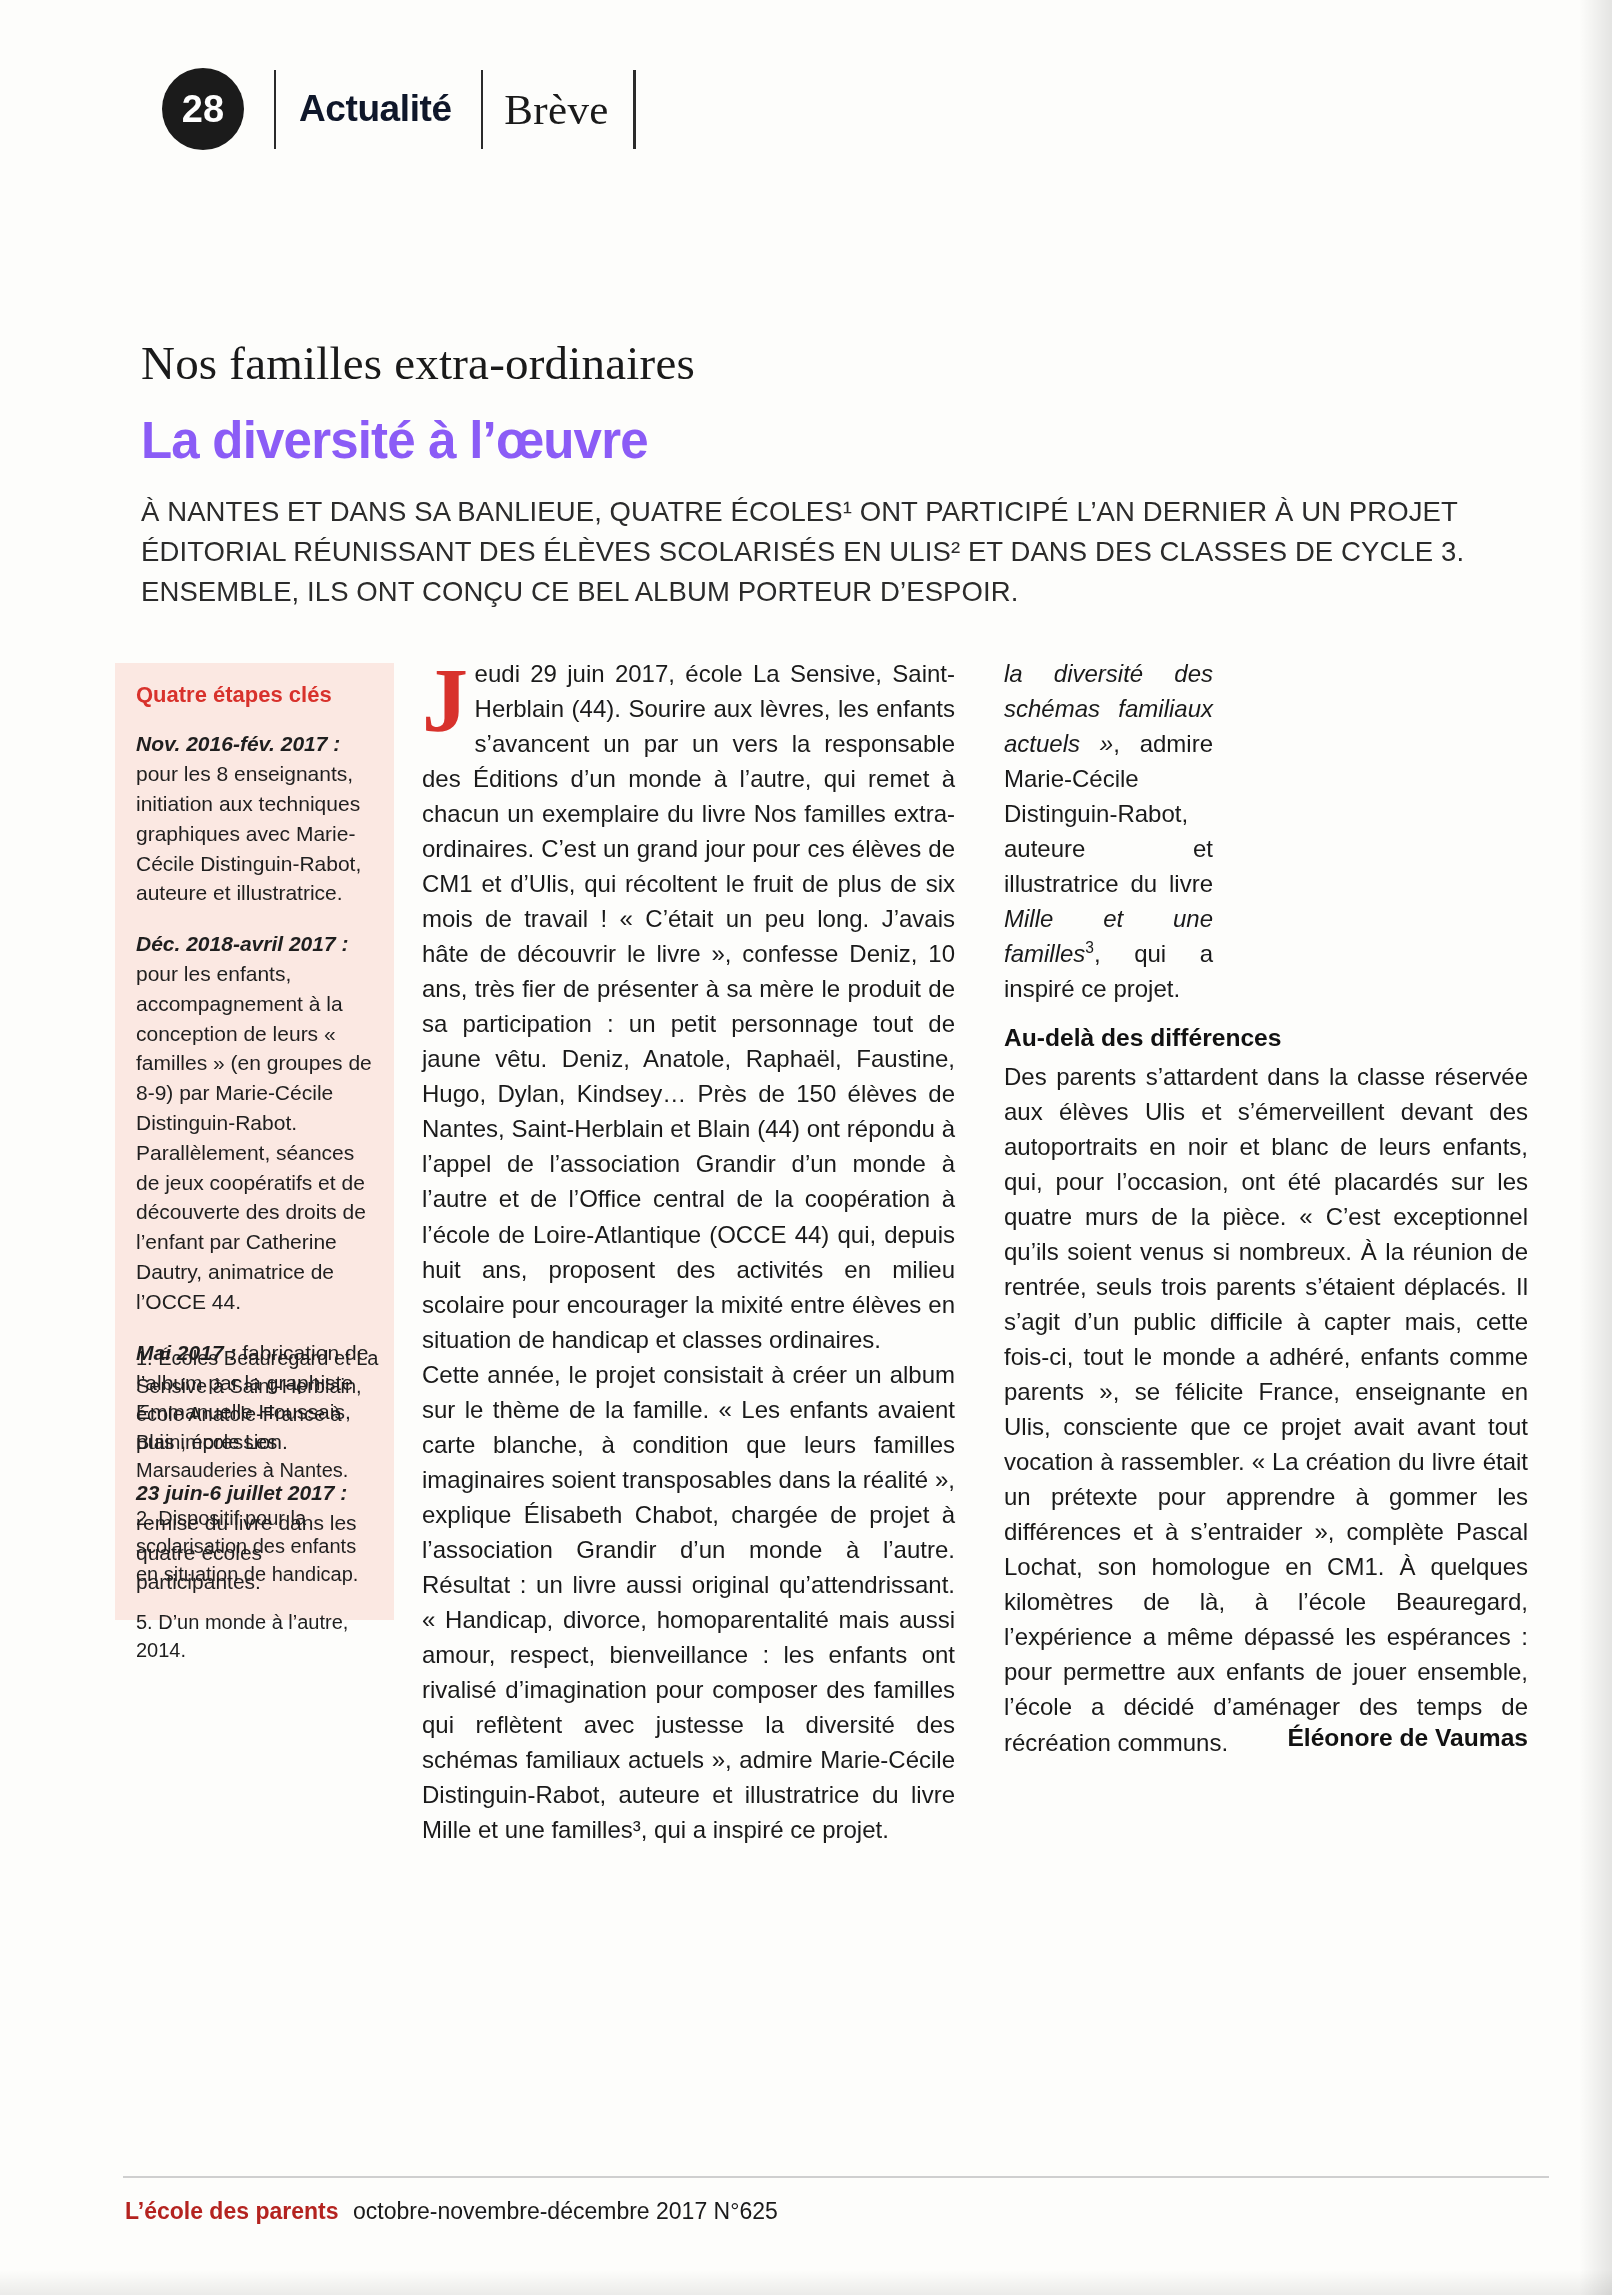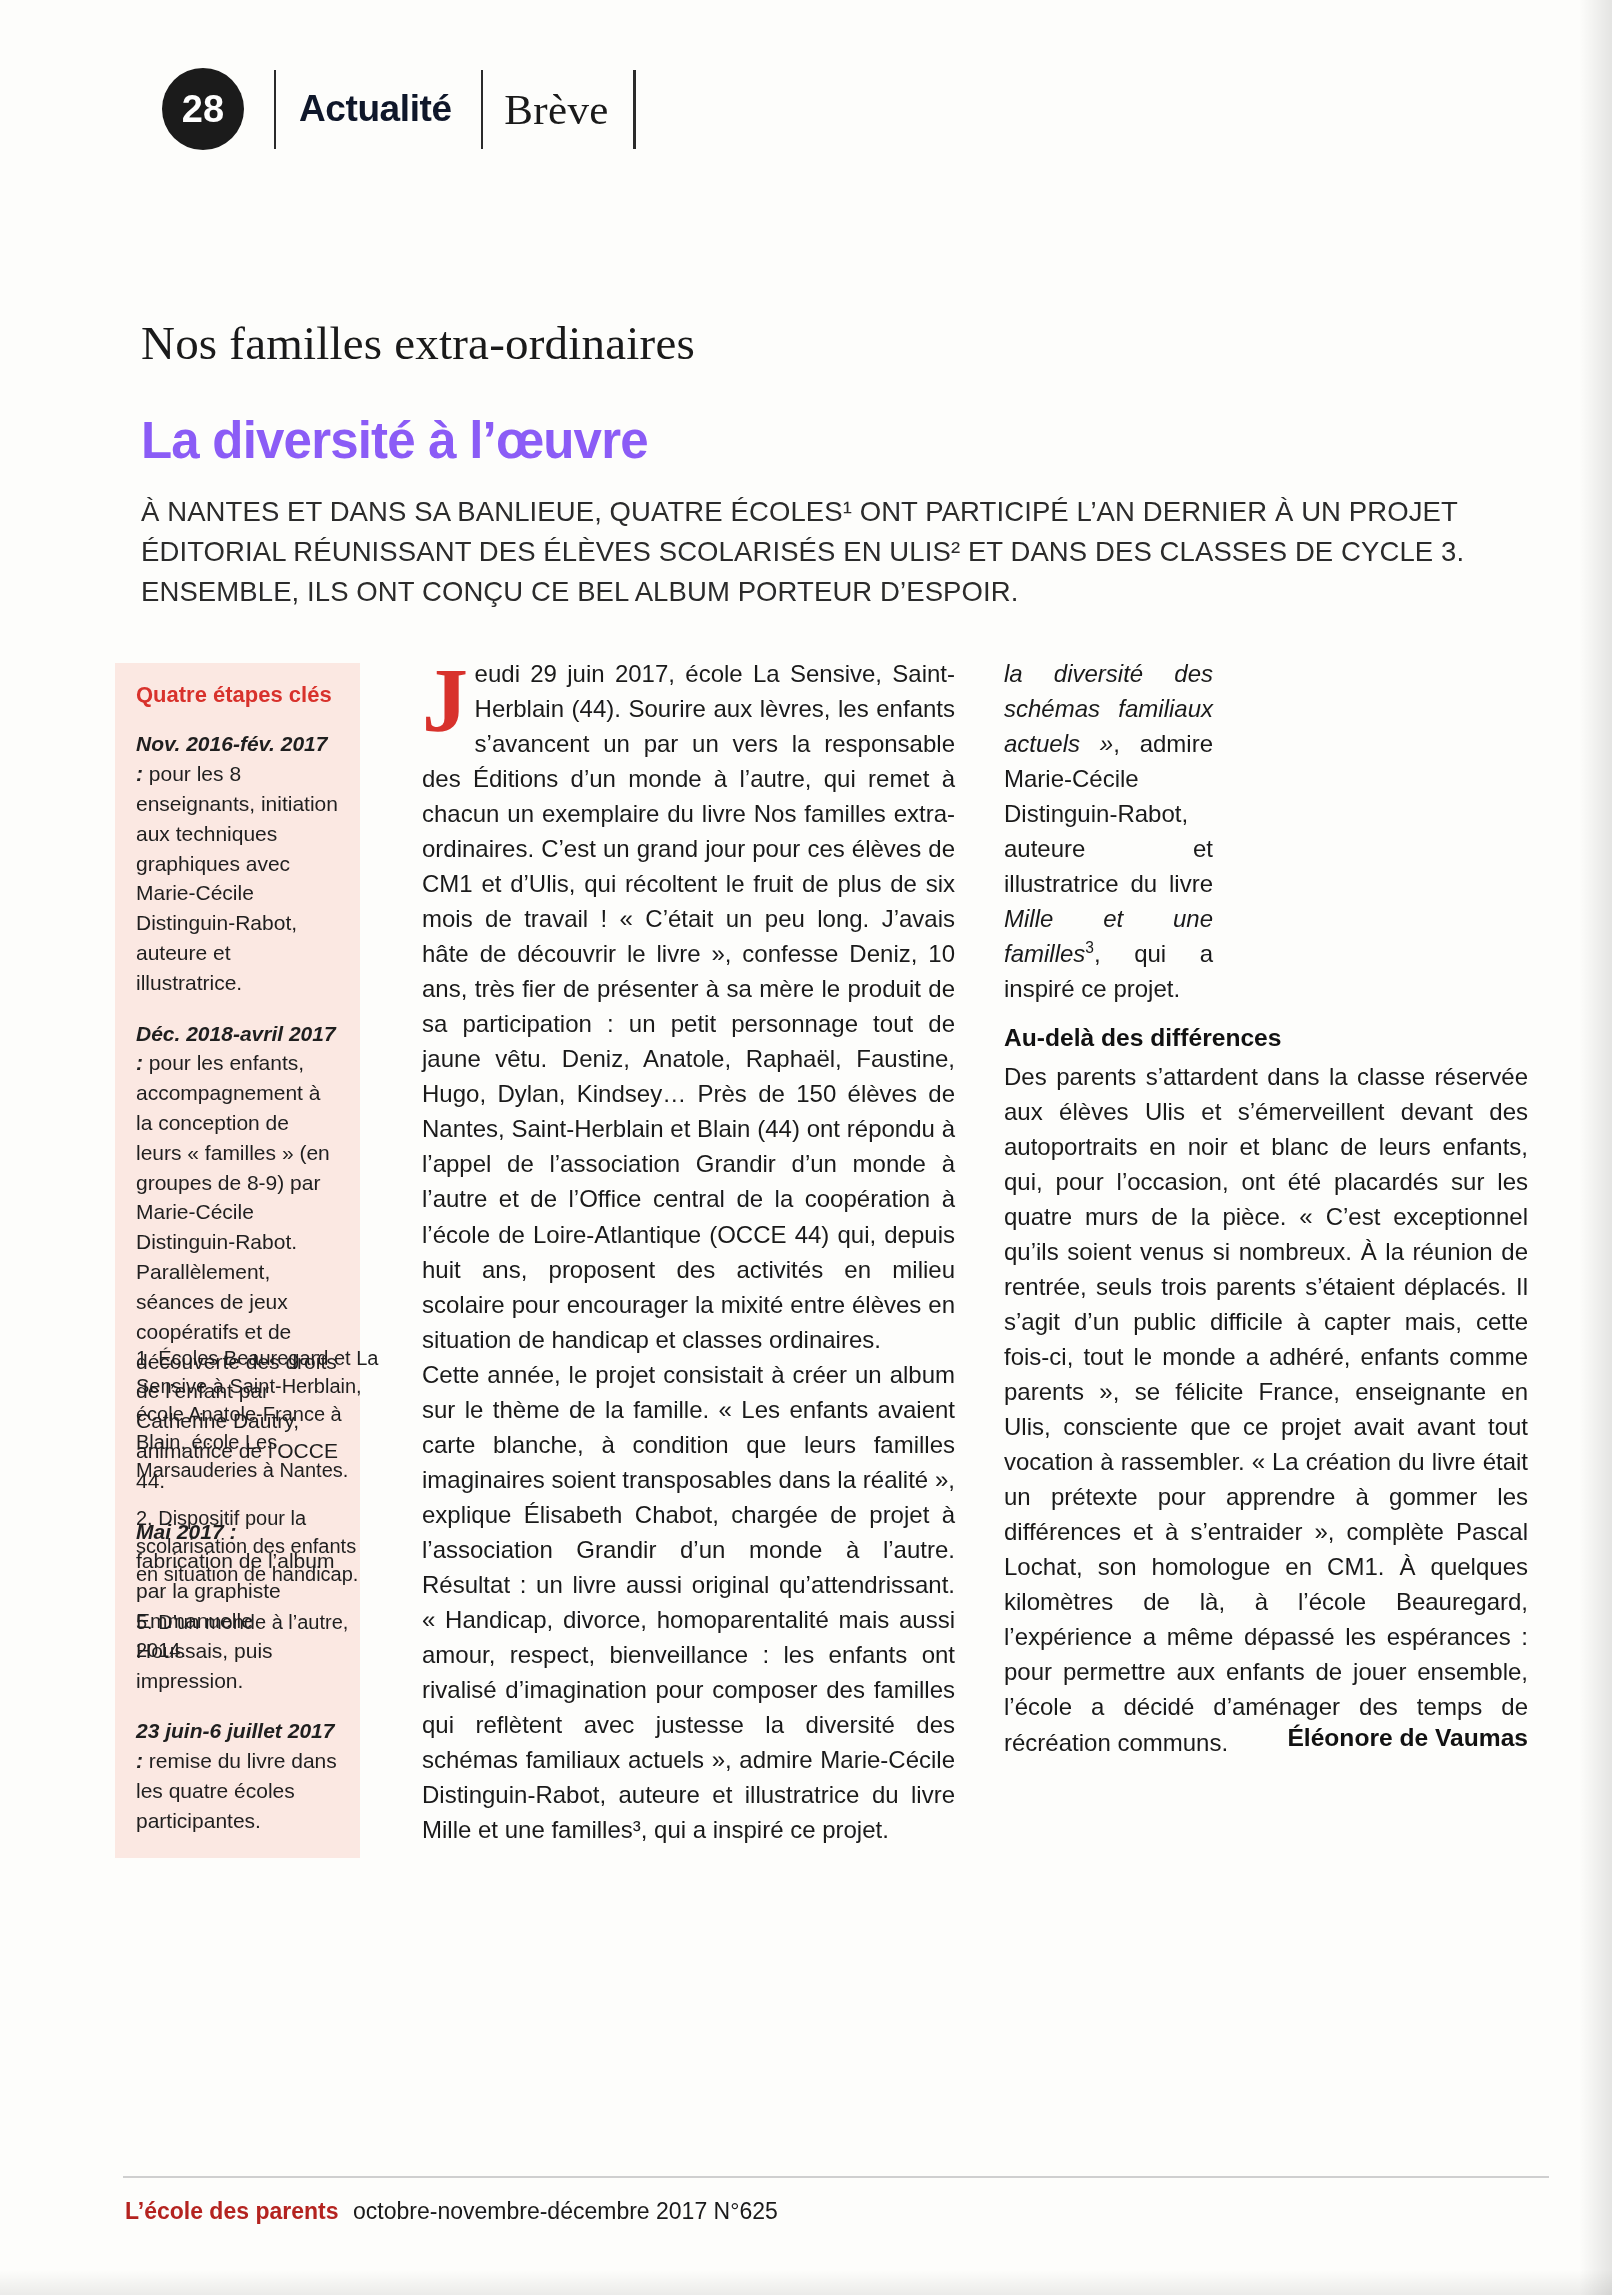--- a/index.html
+++ b/index.html
@@ -88,21 +88,21 @@
   .header-rule3 {
     width: 2.5px;
     height: 79px;
     background: #2b2b2b;
   }
 
   
   .surtitle {
     position: absolute;
     left: 141px;
-    top: 316px;
+    top: 336px;
     font-family: "Liberation Serif", serif;
     font-size: 47px;
     color: #1a1a1a;
     letter-spacing: 0.2px;
   }
   .title {
     position: absolute;
     left: 141px;
     top: 377px;
     font-family: "Liberation Sans", sans-serif;
@@ -131,21 +131,21 @@
     left: 115px;
     top: 656px;
     width: 1442px;
   }
 
   
   .sidebar-box {
     position: absolute;
     left: 0px;
     top: 6.6px;
-    width: 245px;
+    width: 279px;
     background: #fbe8e2;
     padding: 19.7px 21px 21px 21px;
     box-sizing: border-box;
   }
   .sidebar-title {
     font-family: "Liberation Sans", sans-serif;
     font-weight: bold;
     font-size: 22px;
     color: #d8322c;
     margin-bottom: 11.5px;

